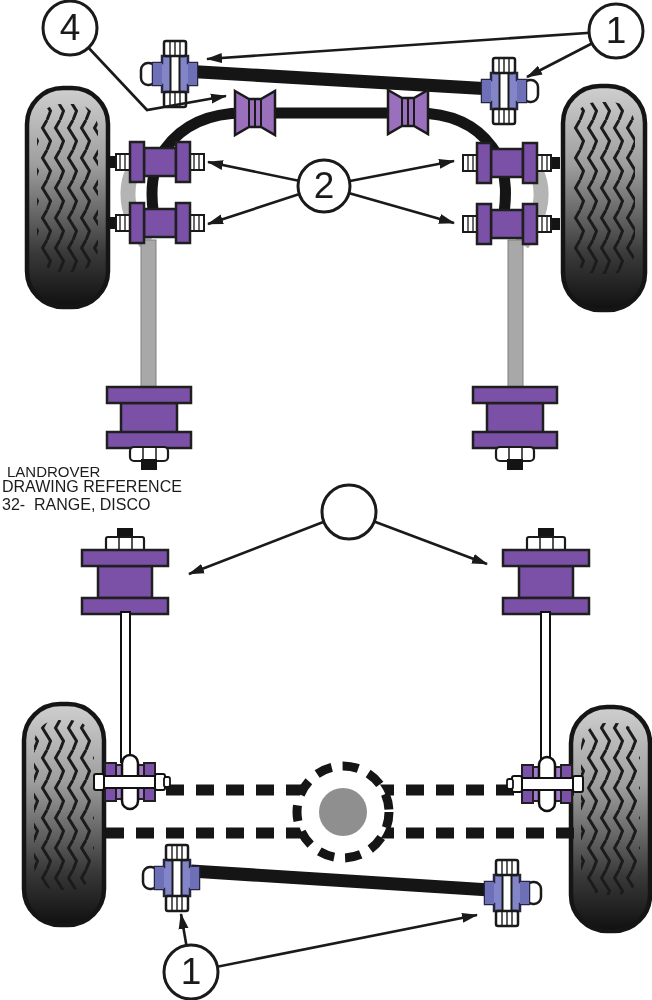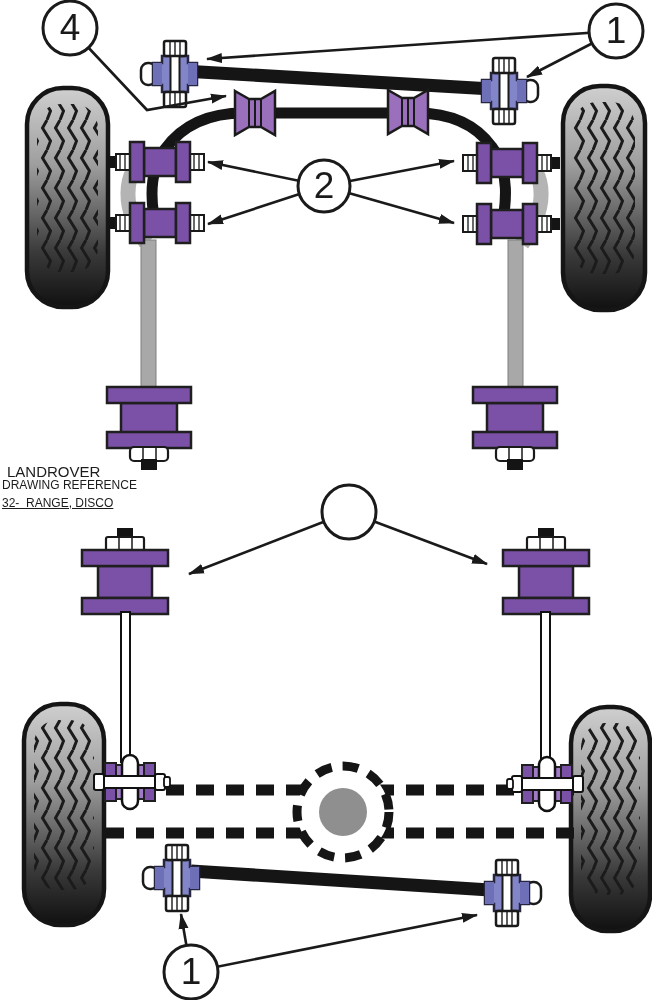--- a/index.html
+++ b/index.html
@@ -9,22 +9,22 @@
   }
   .stage svg{position:absolute;left:0;top:0;}
   .callout-num{
     position:absolute;width:54px;height:54px;line-height:54px;text-align:center;
     font-size:37px;color:#1a1a1a;pointer-events:none;
   }
   .callout-num.small{font-size:33px;letter-spacing:-1px;}
   .title-block{position:absolute;left:0;top:455px;color:#1c1c1c;}
   .title-line{position:absolute;white-space:pre;}
   .title-line.l1{left:7px;top:8px;font-size:15px;}
-  .title-line.l2{left:2px;top:23px;font-size:12px;}
-  .title-line.l3{left:2px;top:41px;font-size:12px;text-decoration:underline;}
+  .title-line.l2{left:2px;top:23px;font-size:16px;}
+  .title-line.l3{left:2px;top:41px;font-size:16px;}
 </style>
 </head>
 <body>
 
 <div class="stage">
 
 <svg width="652" height="1000" viewBox="0 0 652 1000">
   <defs>
     <linearGradient id="tireGrad" x1="0" y1="0" x2="0" y2="1">
       <stop offset="0" stop-color="#cfcfcf"></stop>

